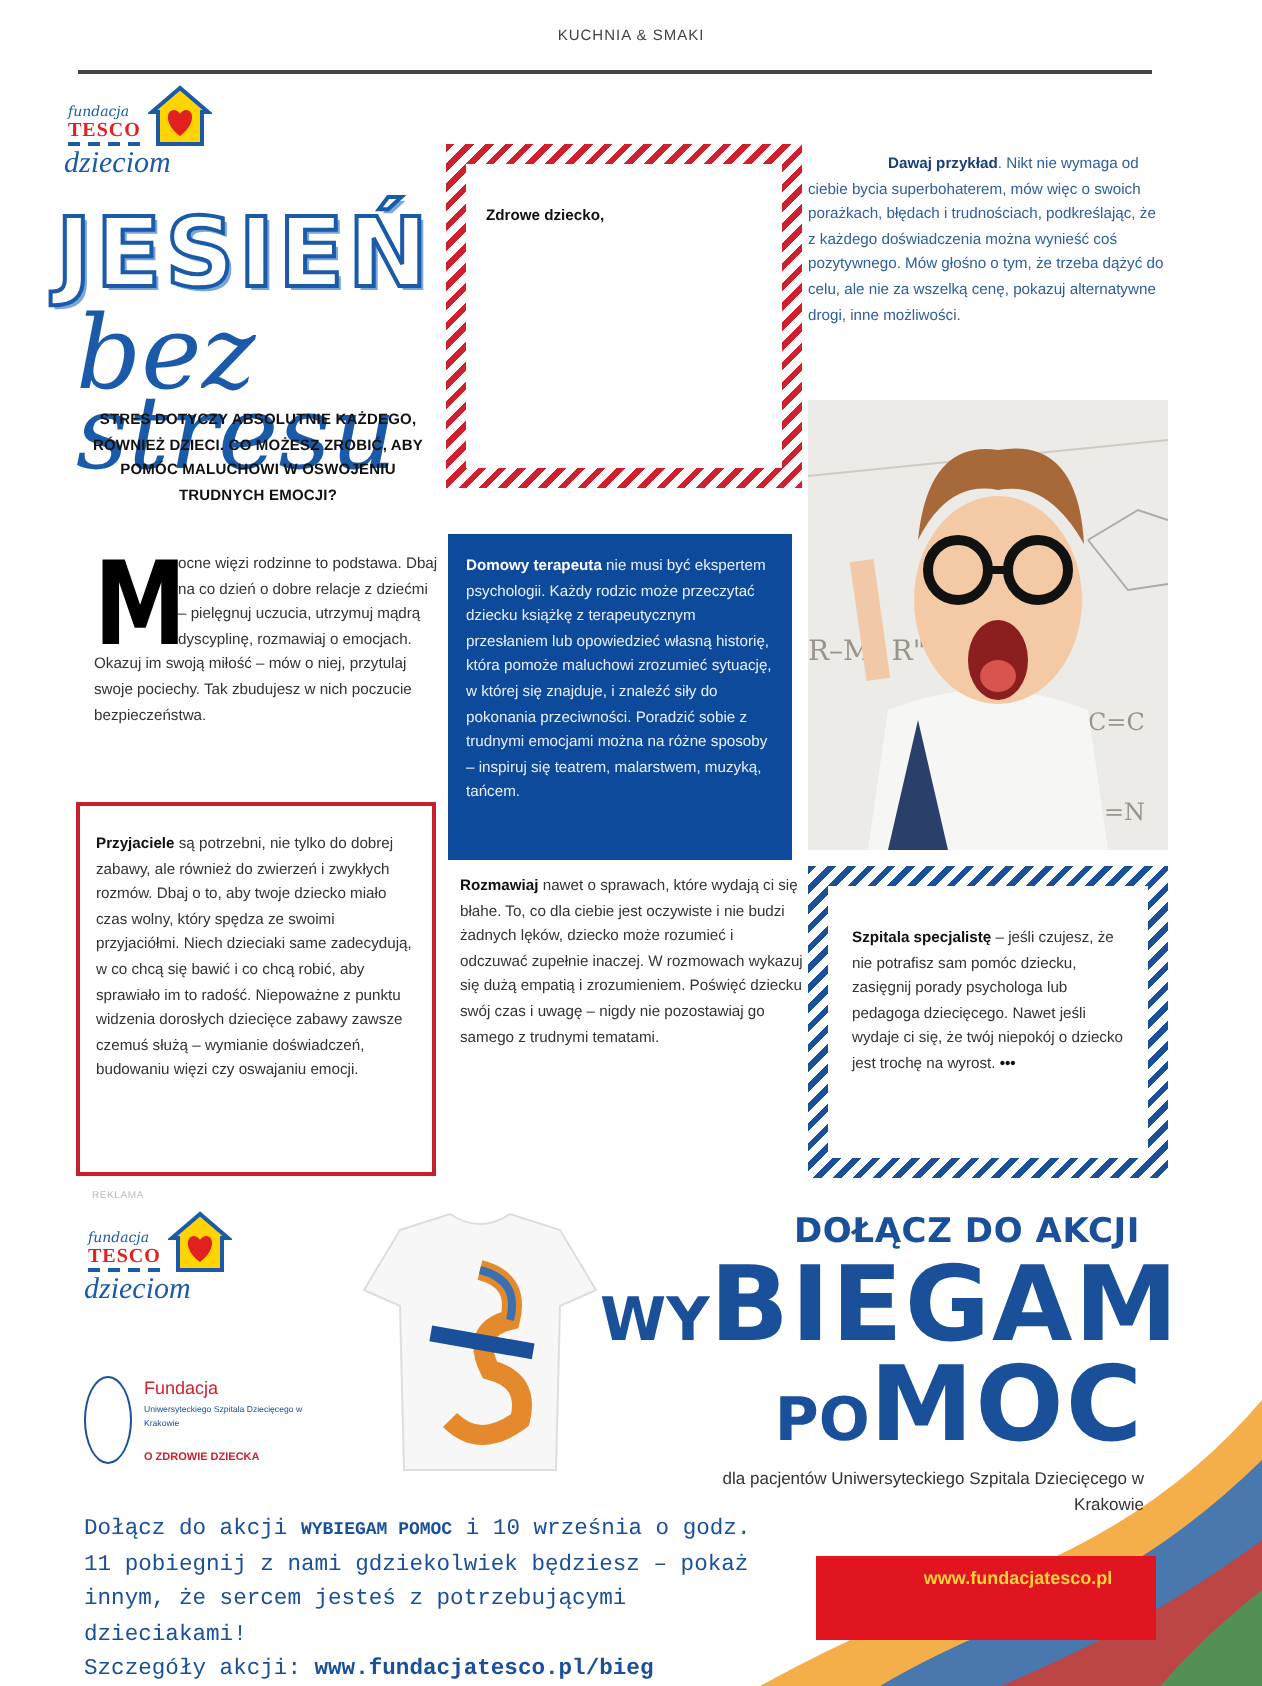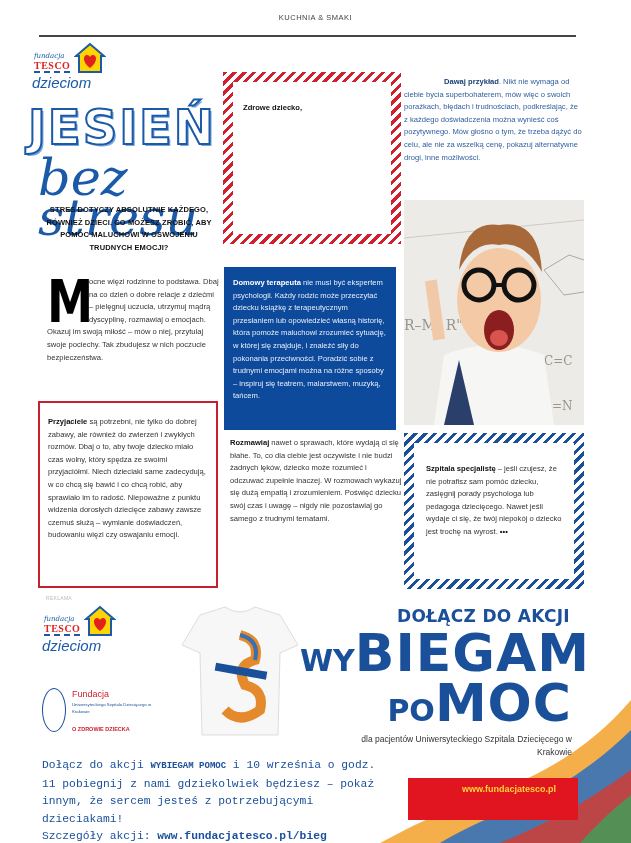--- a/index.html
+++ b/index.html
@@ -10,21 +10,21 @@
 
   
   .section-label { left: 0; width: 631px; top: 13px; text-align: center; font-size: 7.5px; letter-spacing: 0.5px; color: #444; }
   .header-rule { left: 39px; top: 35px; width: 437px; height: 2px; background: #444; }
   .header-rule-2 { left: 476px; top: 35px; width: 100px; height: 2px; background: #444; }
 
   
   .logo { width: 80px; height: 60px; }
   .logo .fund { position: absolute; left: 4px; top: 10px; font-family: "DejaVu Serif", serif; font-style: italic; font-size: 7px; color: #1a5aa8; }
   .logo .tesco { position: absolute; left: 4px; top: 19px; font-family: "Liberation Serif", serif; font-weight: bold; font-size: 10px; color: #e0211f; letter-spacing: 0.5px; border-bottom: 2px dashed #1a5aa8; line-height: 10px; }
-  .logo .dz { position: absolute; left: 2px; top: 32px; font-family: Liberation Sans, sans-serif; font-style: italic; font-size: 15px; color: #1a5aa8; text-align: center; }
+  .logo .dz { position: absolute; left: 2px; top: 32px; font-family: Liberation Serif, serif; font-style: italic; font-size: 15px; color: #1a5aa8; text-align: center; }
   .logo .house { position: absolute; left: 44px; top: 0; width: 32px; height: 32px; }
 
   
   .title-jesien { left: 28px; top: 102px; width: 180px; font-family: "DejaVu Sans", sans-serif; font-weight: bold; font-size: 48px; letter-spacing: 2px; color: #fff;
     -webkit-text-stroke: 2px #1a5aa8; text-shadow: 2px 2px 0 #7aa6d8; line-height: 50px; }
   .title-bez { left: 38px; top: 158px; width: 180px; font-family: "DejaVu Serif", serif; font-style: italic; font-size: 51px; color: #1a5aa8; line-height: 40px; }
   .lead { left: 38px; top: 204px; width: 182px; font-size: 7.5px; font-weight: bold; text-transform: uppercase; text-align: center; color: #111; line-height: 12.5px; letter-spacing: 0.1px; }
 
   .body-text { font-size: 7.6px; line-height: 12.6px; color: #333; }
   .body-text b { color: #111; }

